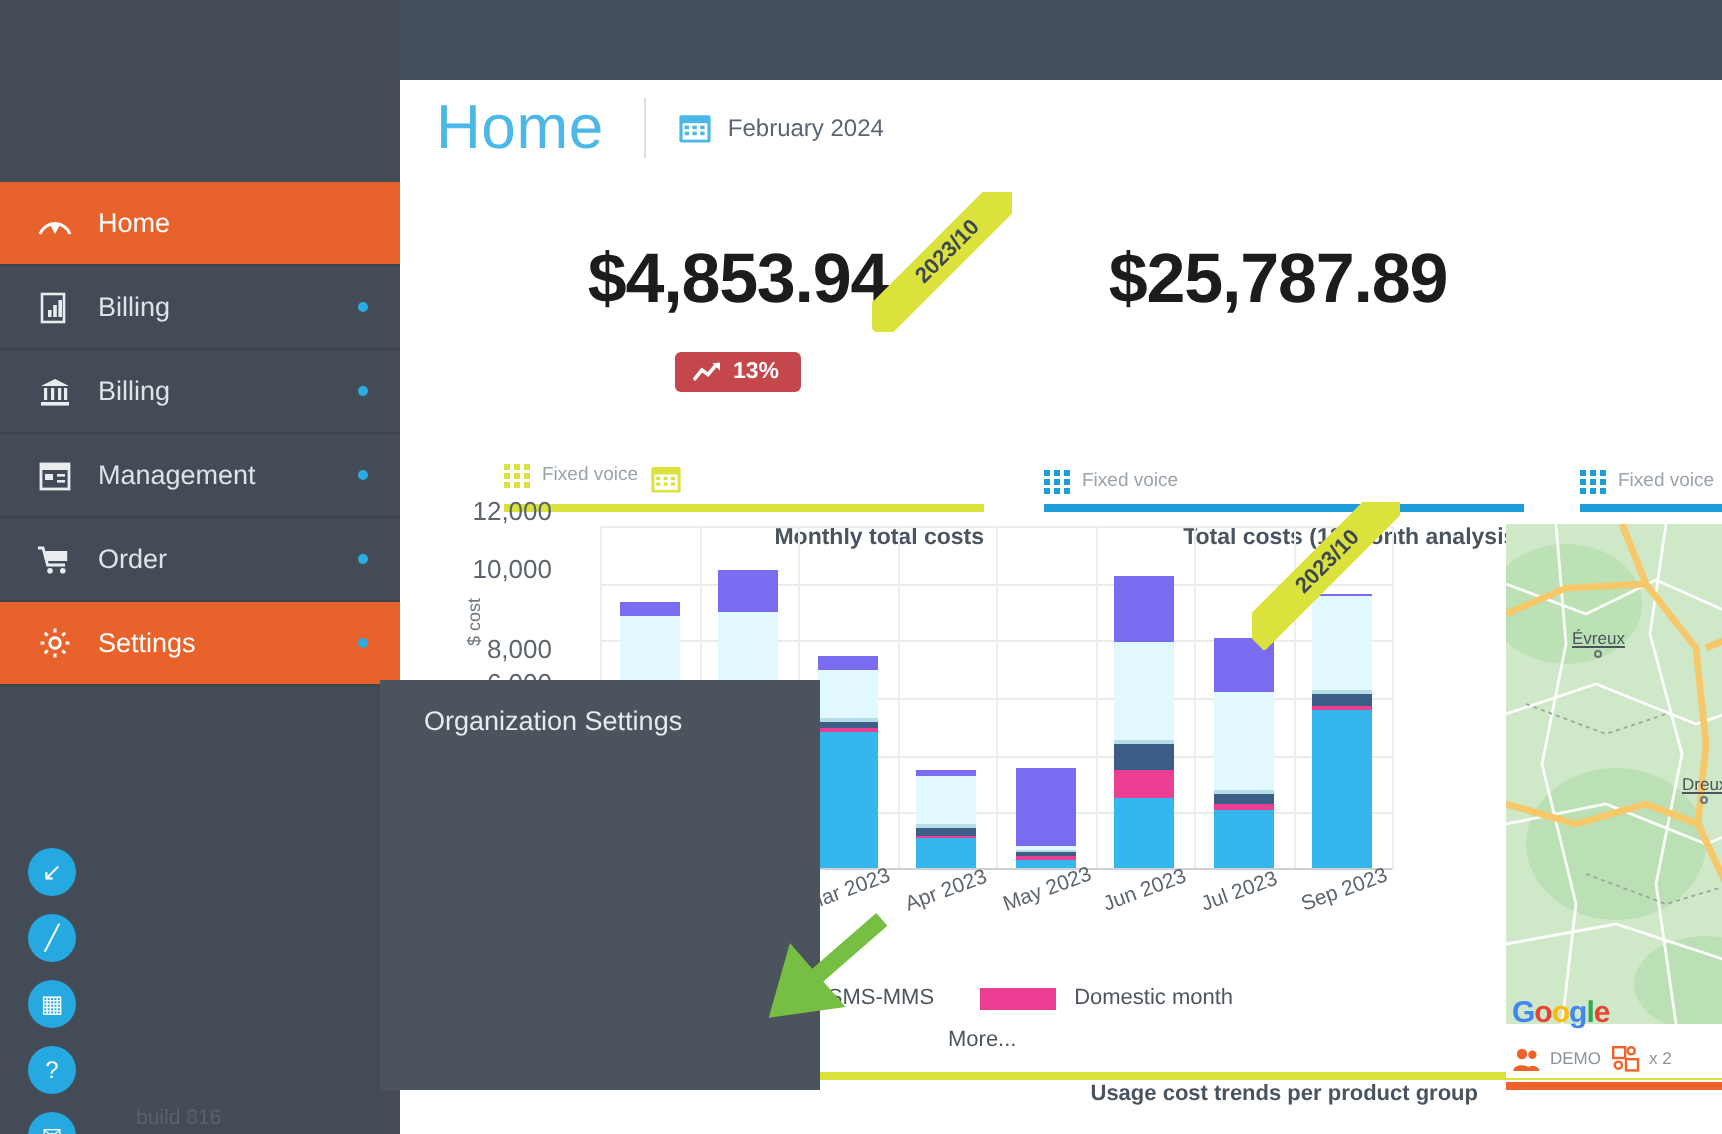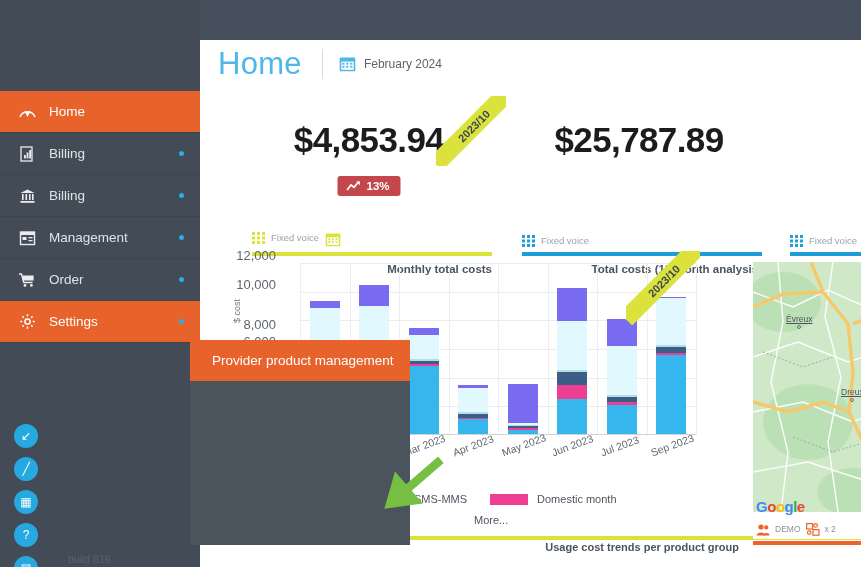--- a/index.html
+++ b/index.html
@@ -581,20 +581,20 @@
             <rect x="7" y="6.6" width="6" height="5.6" fill="none" stroke="#ef6229" stroke-width="1.2"></rect>
             <circle cx="3.2" cy="9.6" r="1.8" fill="none" stroke="#ef6229" stroke-width="1.2"></circle>
           </svg>
         <span class="mapfoot-txt">x 2</span>
       </div>
       <div class="maprule"></div>
     </div>
   </div>
 
   <div class="flyout">
-    <div class="flyitem active">Provider product management</div>
+    <div class="flyitem">Organization Settings</div>
   </div>
 
   <svg class="arrow" viewBox="0 0 92 92">
     <path d="M86 6 L56 36 L68 48 L30 56 L38 18 L50 30 L80 0 Z" fill="#76bf43" transform="translate(3,6) rotate(4 46 46)"></path>
   </svg>
 
 </div>
 
 </body></html>

